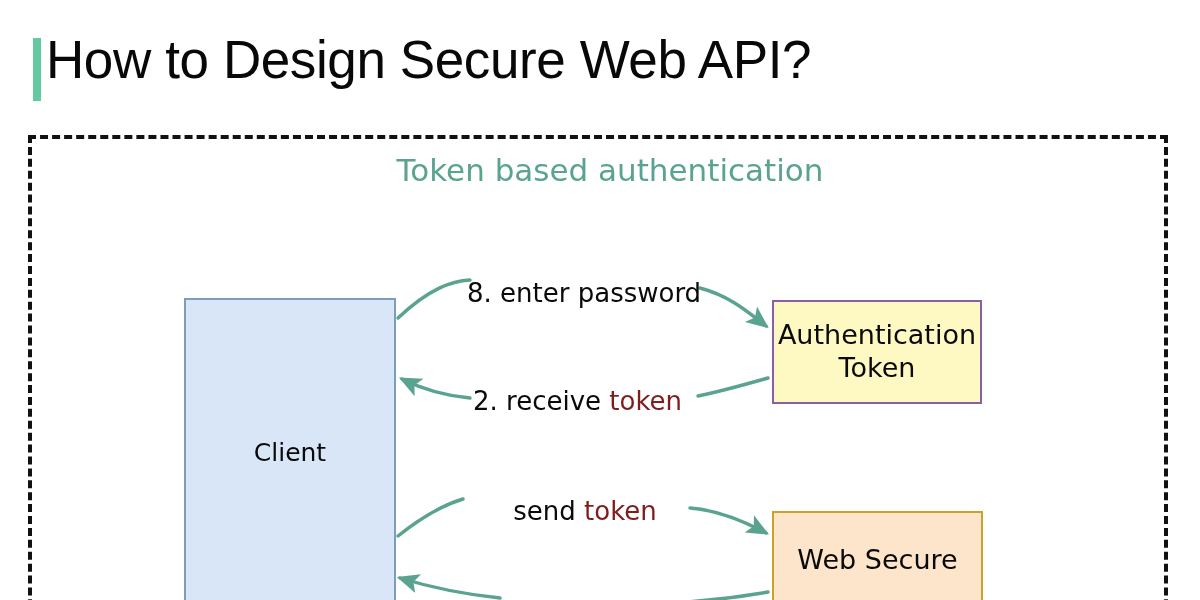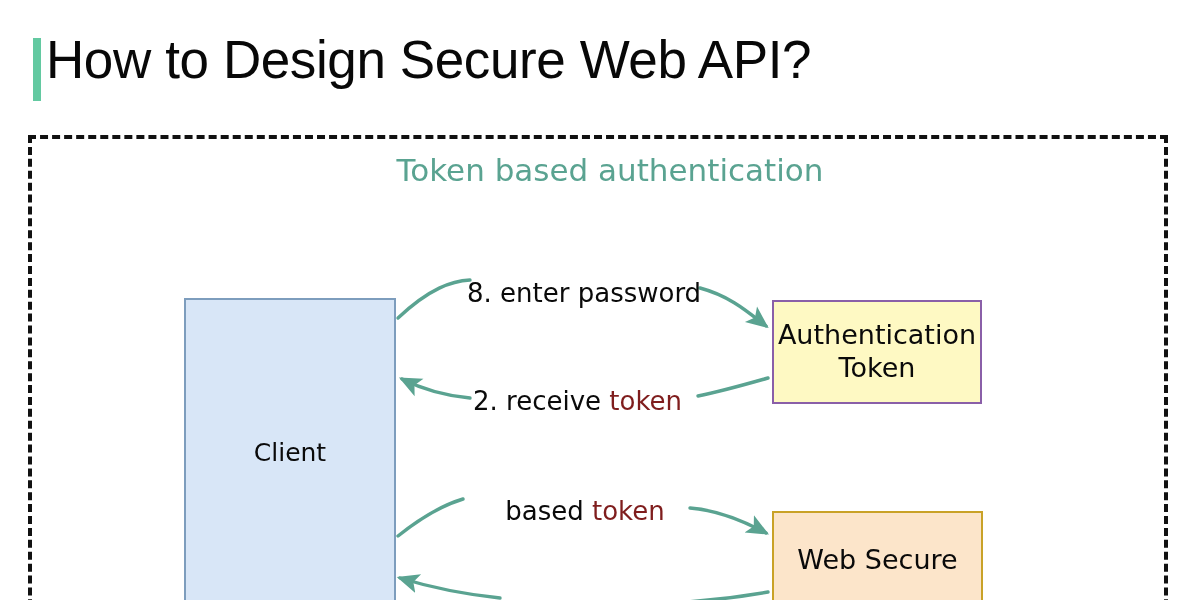--- a/index.html
+++ b/index.html
@@ -200,14 +200,14 @@
 <div class="edge-label" id="label-step1">
   <span>8. enter password</span>
 </div>
 
 <div class="edge-label" id="label-step2">
   <span>2. receive </span><span class="token-word">token</span>
 </div>
 
 <div class="edge-label" id="label-step3">
   <br>
-  <span>based </span><span class="token-word">token</span>
+  <span>send </span><span class="token-word">token</span>
 </div>
 
 </body></html>

